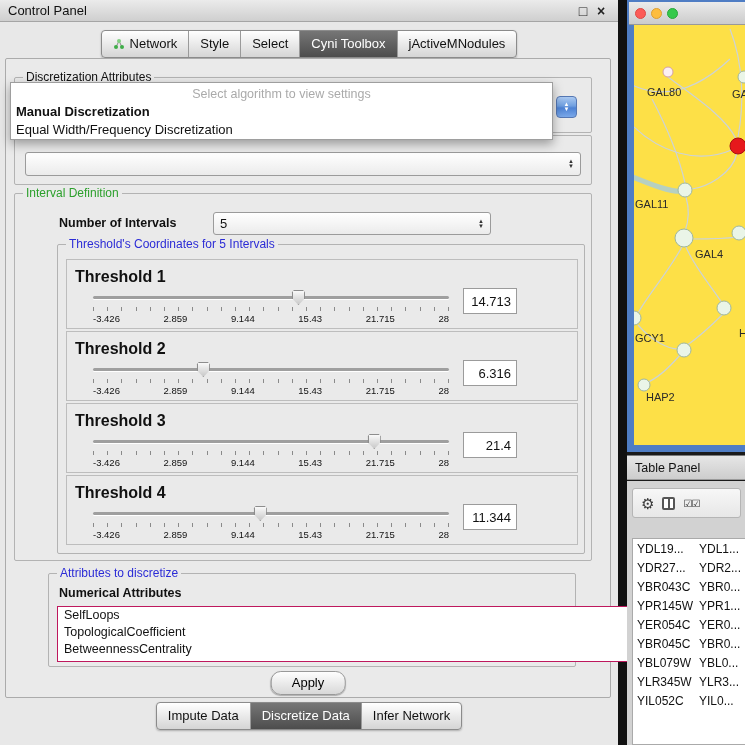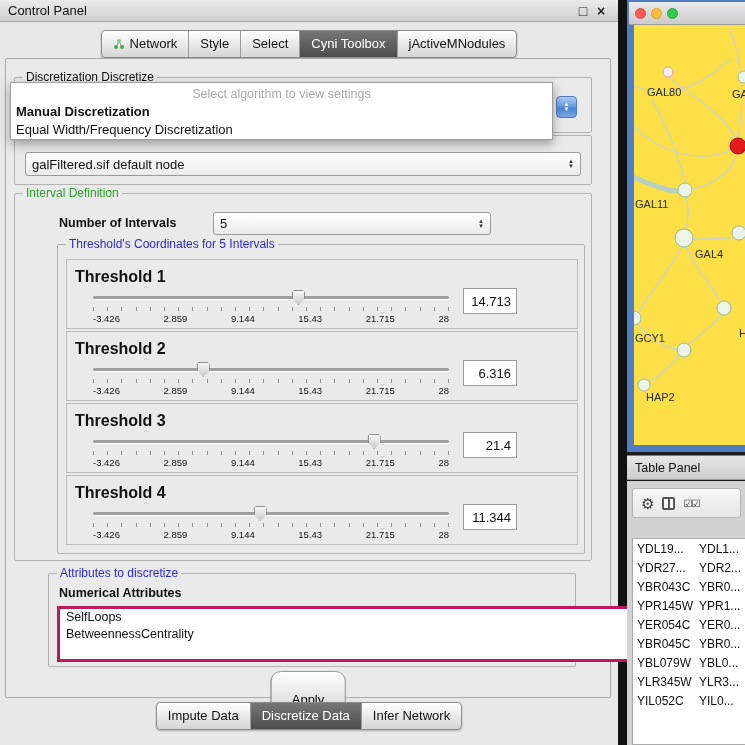--- a/index.html
+++ b/index.html
@@ -64,29 +64,29 @@
   .ticks { height:4px; margin-top:1px;
     background:repeating-linear-gradient(to right,#8a8a8a 0 1px,transparent 1px 14.2px); }
   .scale { display:flex; justify-content:space-between; font-size:9.5px; color:#111; margin-top:2px; }
   .valbox { position:absolute; left:396px; top:28px; width:54px; height:26px; background:#fff;
     border:1px solid #9b9b9b; font-size:13px; display:flex; align-items:center;
     justify-content:flex-end; padding-right:5px; }
 
   
   .list-title { position:absolute; left:10px; top:12px; font-weight:bold; font-size:12.5px; }
   .listbox { position:absolute; left:8px; top:32px; width:612px; height:56px; background:#fff;
-    border:3px solid #be185d; overflow:hidden; }
+    border:1px solid #be185d; overflow:hidden; }
   .list-item { font-size:12.5px; padding-left:6px; line-height:17px; white-space:nowrap; }
   .vscroll { position:absolute; right:0; top:0; bottom:0; width:13px; background:#f1f1f1;
     border-left:1px solid #ccc; }
   .vthumb { position:absolute; left:1px; right:1px; top:1px; height:26px;
     background:linear-gradient(to right,#d6d6d6,#b2b2b2); border:1px solid #9e9e9e; border-radius:5px; }
 
   .apply-btn { position:absolute; top:612px; left:50%; transform:translateX(-50%);
-    padding:20px 20px 4px; font-size:13px; background:linear-gradient(#fefefe,#d8d8d8);
+    padding:3px 20px 4px; font-size:13px; background:linear-gradient(#fefefe,#d8d8d8);
     border:1px solid #999; border-radius:10px; box-shadow:0 1px 1px rgba(0,0,0,.25); }
 
   
   .right-col { position:absolute; left:627px; top:0; width:118px; height:745px; background:#1a1a1a; }
   .net-window { position:absolute; top:0; left:0; width:118px; height:452px; background:#4f7dc4; }
   .net-titlebar { position:absolute; top:2px; left:2px; right:0; height:23px;
     background:linear-gradient(#ebebeb,#cbcbcb); border-bottom:1px solid #999;
     display:flex; align-items:center; gap:5px; padding-left:6px; }
   .tl { width:11px; height:11px; border-radius:50%; }
   .tl.red { background:#fc5b57; border:1px solid #dd4a44; }
@@ -152,27 +152,26 @@
         </div>
       <div class="tab">
           <span>jActiveMNodules</span>
         </div>
     </div>
   </div>
 
   <div class="content">
 
     <div class="group" style="left:8px; top:18px; width:578px; height:56px;">
-      <span class="gtitle">Discretization Discretize</span>
+      <span class="gtitle">Discretization Attributes</span>
     </div>
 
     <div class="group" style="left:8px; top:76px; width:578px; height:50px;">
       <span class="gtitle">Table Data</span>
       <div class="combo" style="left:10px; top:16px; width:556px; height:24px;">
-        <span>galFiltered.sif default node</span>
         <span class="arrows">
           <span>▲</span>
             <span>▼</span>
         </span>
       </div>
     </div>
 
     <div class="group" style="left:8px; top:134px; width:578px; height:368px;">
       <span class="gtitle green">Interval Definition</span>
 
@@ -268,20 +267,21 @@
           <div class="valbox">11.344</div>
         </div>
       </div>
     </div>
 
     <div class="group" style="left:42px; top:514px; width:528px; height:94px;">
       <span class="gtitle blue">Attributes to discretize</span>
       <div class="list-title">Numerical Attributes</div>
       <div class="listbox">
         <div class="list-item">SelfLoops</div>
+        <div class="list-item">TopologicalCoefficient</div>
         <div class="list-item">BetweennessCentrality</div>
         <div class="vscroll">
             <div class="vthumb"></div>
           </div>
       </div>
     </div>
 
     <button class="apply-btn">Apply</button>
   </div>
 

